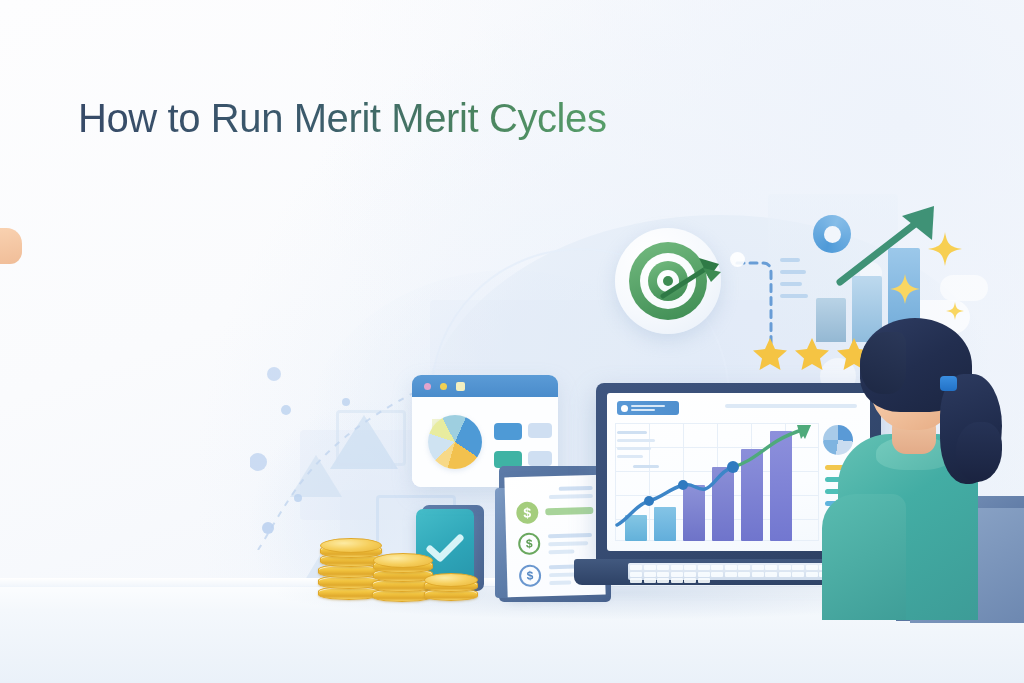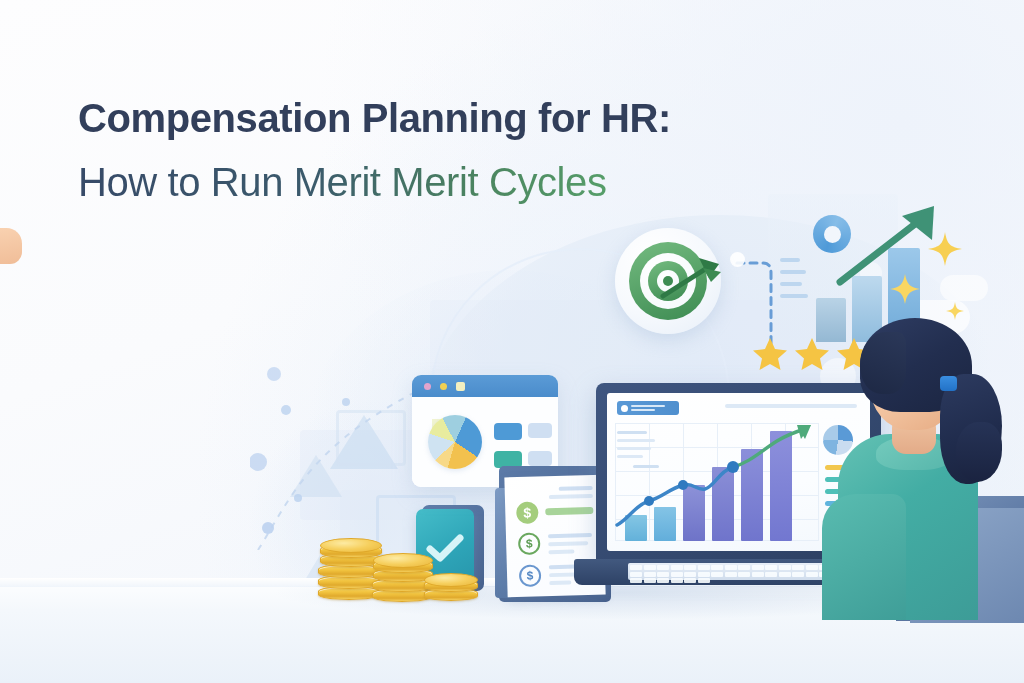--- a/index.html
+++ b/index.html
@@ -584,17 +584,16 @@
     <div id="tie"></div>
   </div>
 
   <div id="hand">
     
     
     
   </div>
 
   <div id="headline">
-    <div class="hl-line" id="hl-line-1">Compensation Planning for HR:</div>
     <div class="hl-line" id="hl-line-2">How to Run Merit Merit Cycles</div>
   </div>
 
 </div>
 
 </body></html>

